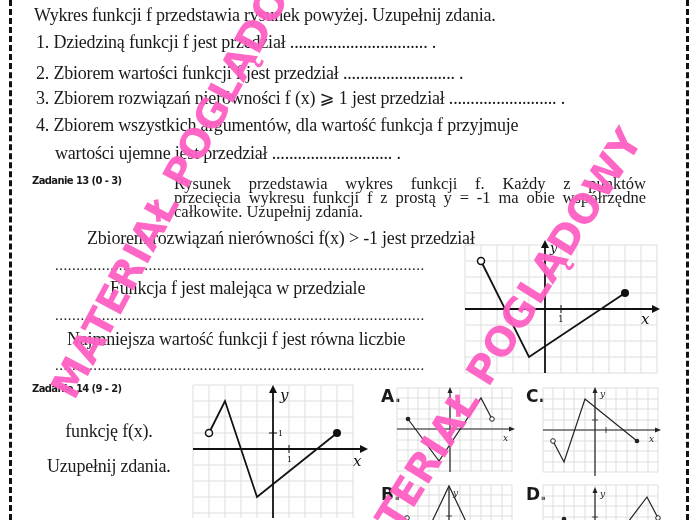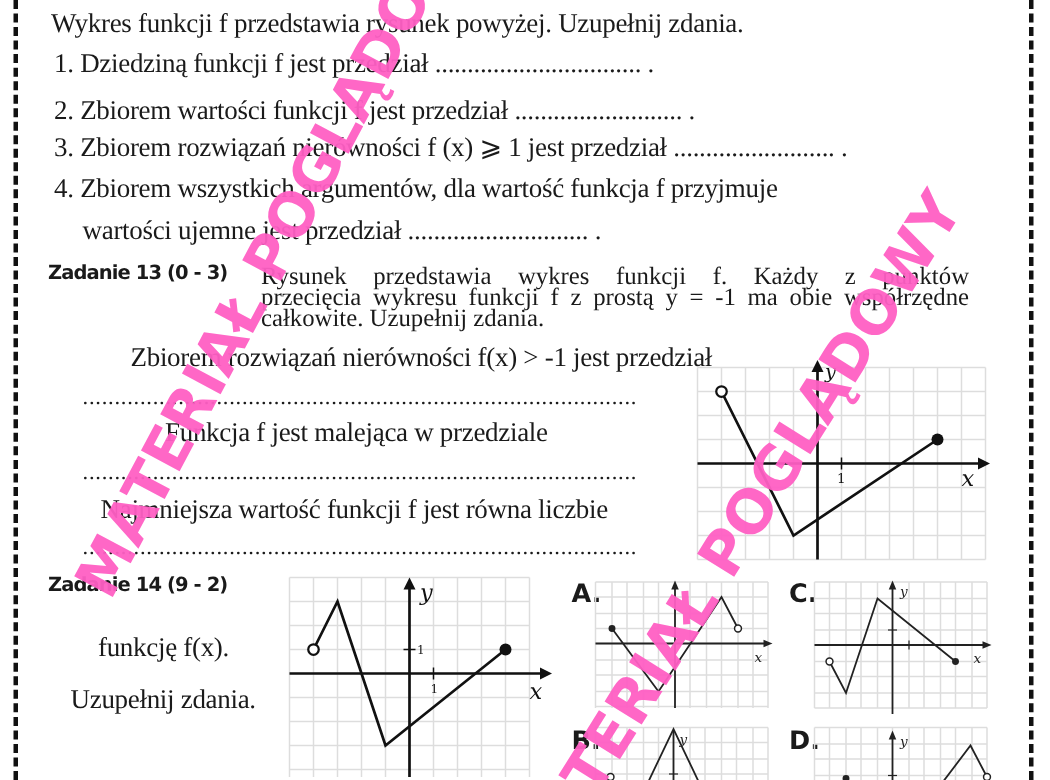--- a/index.html
+++ b/index.html
@@ -5,21 +5,21 @@
   html, body { margin:0; padding:0; }
   body { width:700px; height:520px; background:#ffffff; position:relative; overflow:hidden;
          font-family:"DejaVu Serif", serif; color:#1a1a1a; }
   .border-left, .border-right { position:absolute; top:0; height:520px; width:0;
          border-left:3px dashed #111; }
   .border-left { left:9px; }
   .border-right { left:686px; }
   .line { position:absolute; font-size:15px; white-space:nowrap; letter-spacing:-0.2px; }
   .serif { font-family:"Liberation Serif", serif; font-size:18px; }
   .heading { position:absolute; font-family:"DejaVu Sans", sans-serif; font-weight:bold;
-             font-size:13px; letter-spacing:-0.6px; white-space:nowrap; }
+             font-size:10px; letter-spacing:-0.6px; white-space:nowrap; }
   .just { position:absolute; font-family:"Liberation Serif", serif; font-size:16.5px;
           line-height:14px; white-space:nowrap; }
   .dots { position:absolute; font-family:"Liberation Serif", serif; font-size:15px;
           letter-spacing:0.5px; white-space:nowrap; overflow:hidden; }
   .label { position:absolute; font-family:"DejaVu Sans", sans-serif; font-weight:bold; font-size:17px; }
   svg { position:absolute; overflow:visible; }
   .grid line { stroke:#dddddd; stroke-width:1; }
   .watermark { position:absolute; font-family:"DejaVu Sans", sans-serif; font-weight:bold;
                color:#ff5fc4; white-space:nowrap; transform-origin:left center; opacity:0.95; }
 </style>

